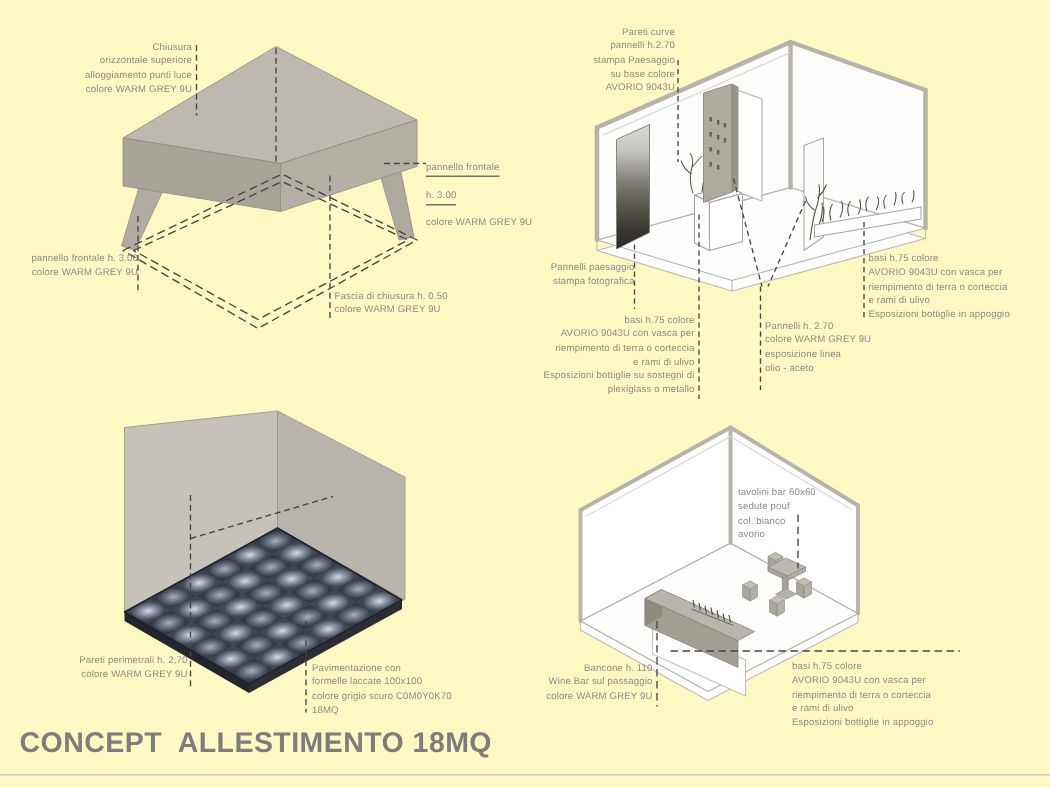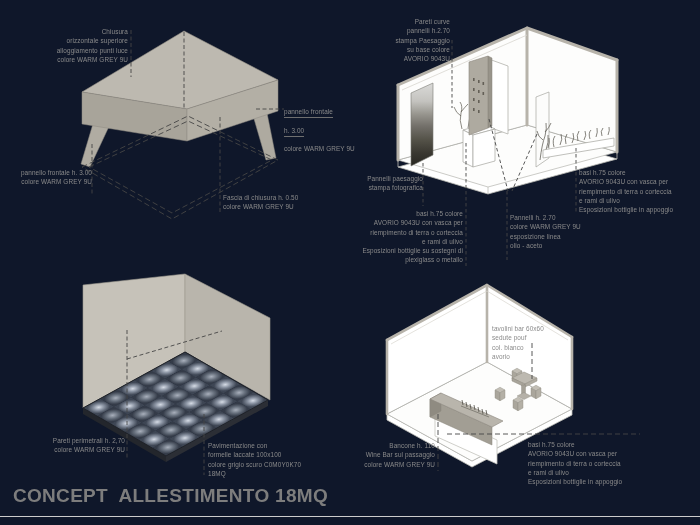--- a/index.html
+++ b/index.html
@@ -1,16 +1,16 @@
 <!DOCTYPE html>
 <html><head>
 <meta charset="utf-8">
 <style>
   html,body{margin:0;padding:0;background:#ffffff;}
-  .canvas{position:relative;width:700px;height:525px;background:#0f172a;overflow:hidden;
+  .canvas{position:relative;width:700px;height:525px;background:#fef9c3;overflow:hidden;
           font-family:"Liberation Sans",sans-serif;}
   .canvas svg{position:absolute;left:0;top:0;}
   .lbl{position:absolute;font-size:6.4px;line-height:9.3px;color:#8a8a8a;
        white-space:pre-line;letter-spacing:0.1px;}
   .ra{text-align:right;}
   .ul{display:inline-block;border-bottom:1px solid #6f6f6f;padding-bottom:0.5px;}
   .lstack div{height:9.3px;}
   .title{position:absolute;left:13px;top:485px;font-size:19px;font-weight:bold;
          color:#7d7d7d;letter-spacing:0.3px;white-space:pre;}
   .bottom-rule{position:absolute;left:0;top:516px;width:700px;height:1px;background:#cccccc;}

